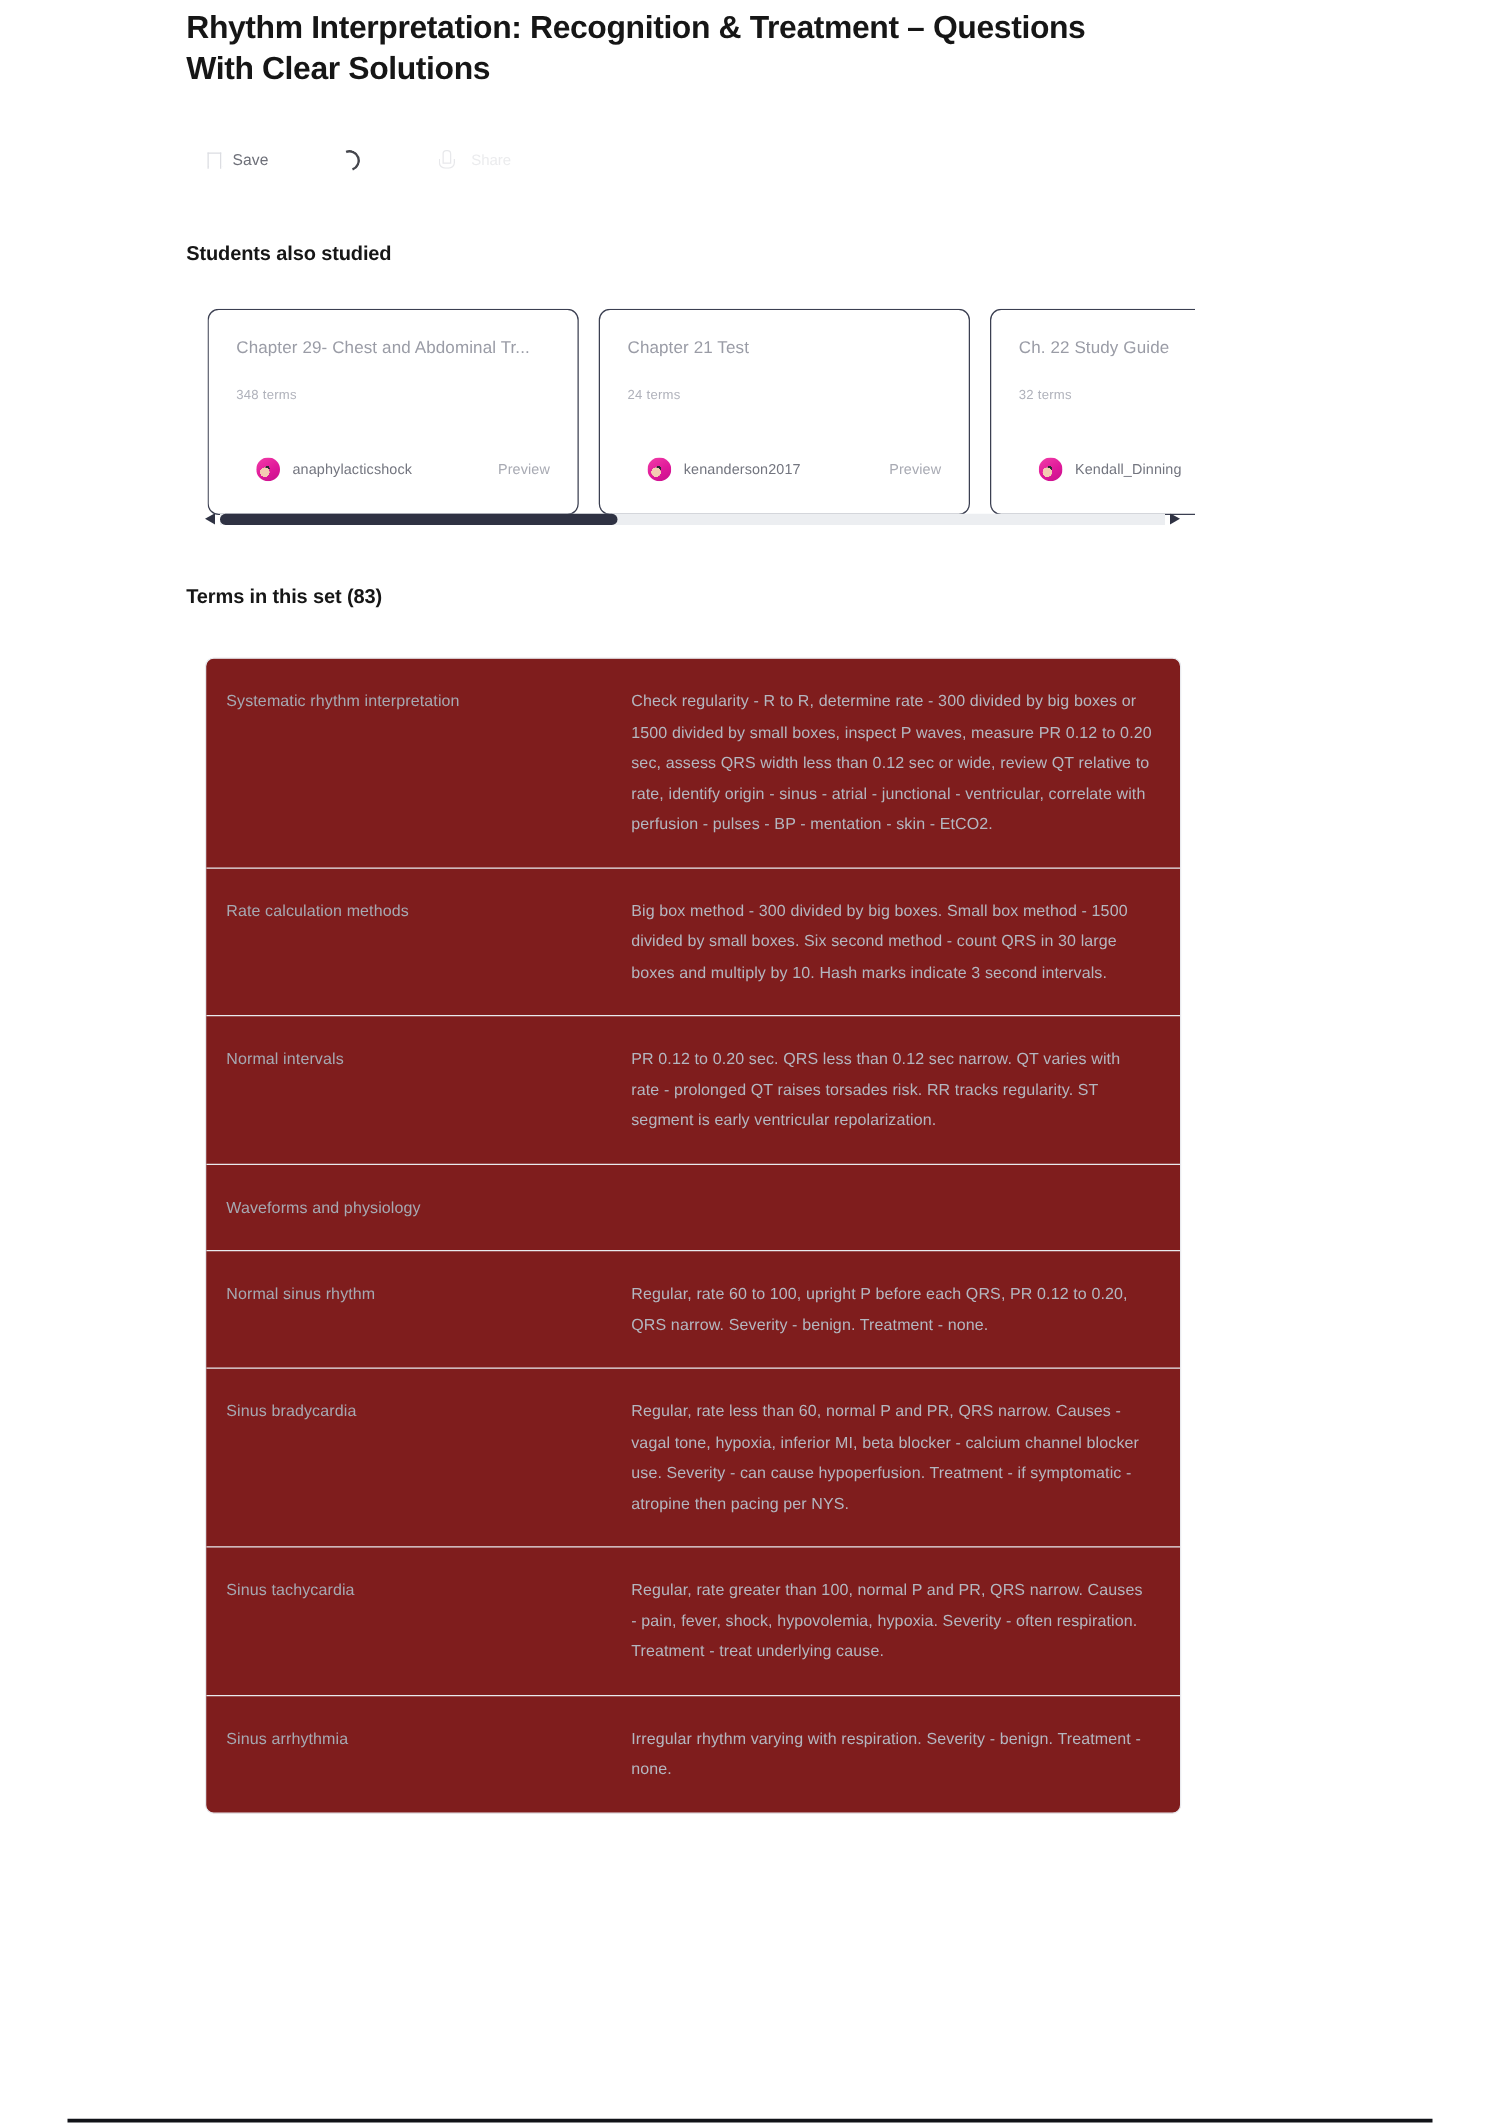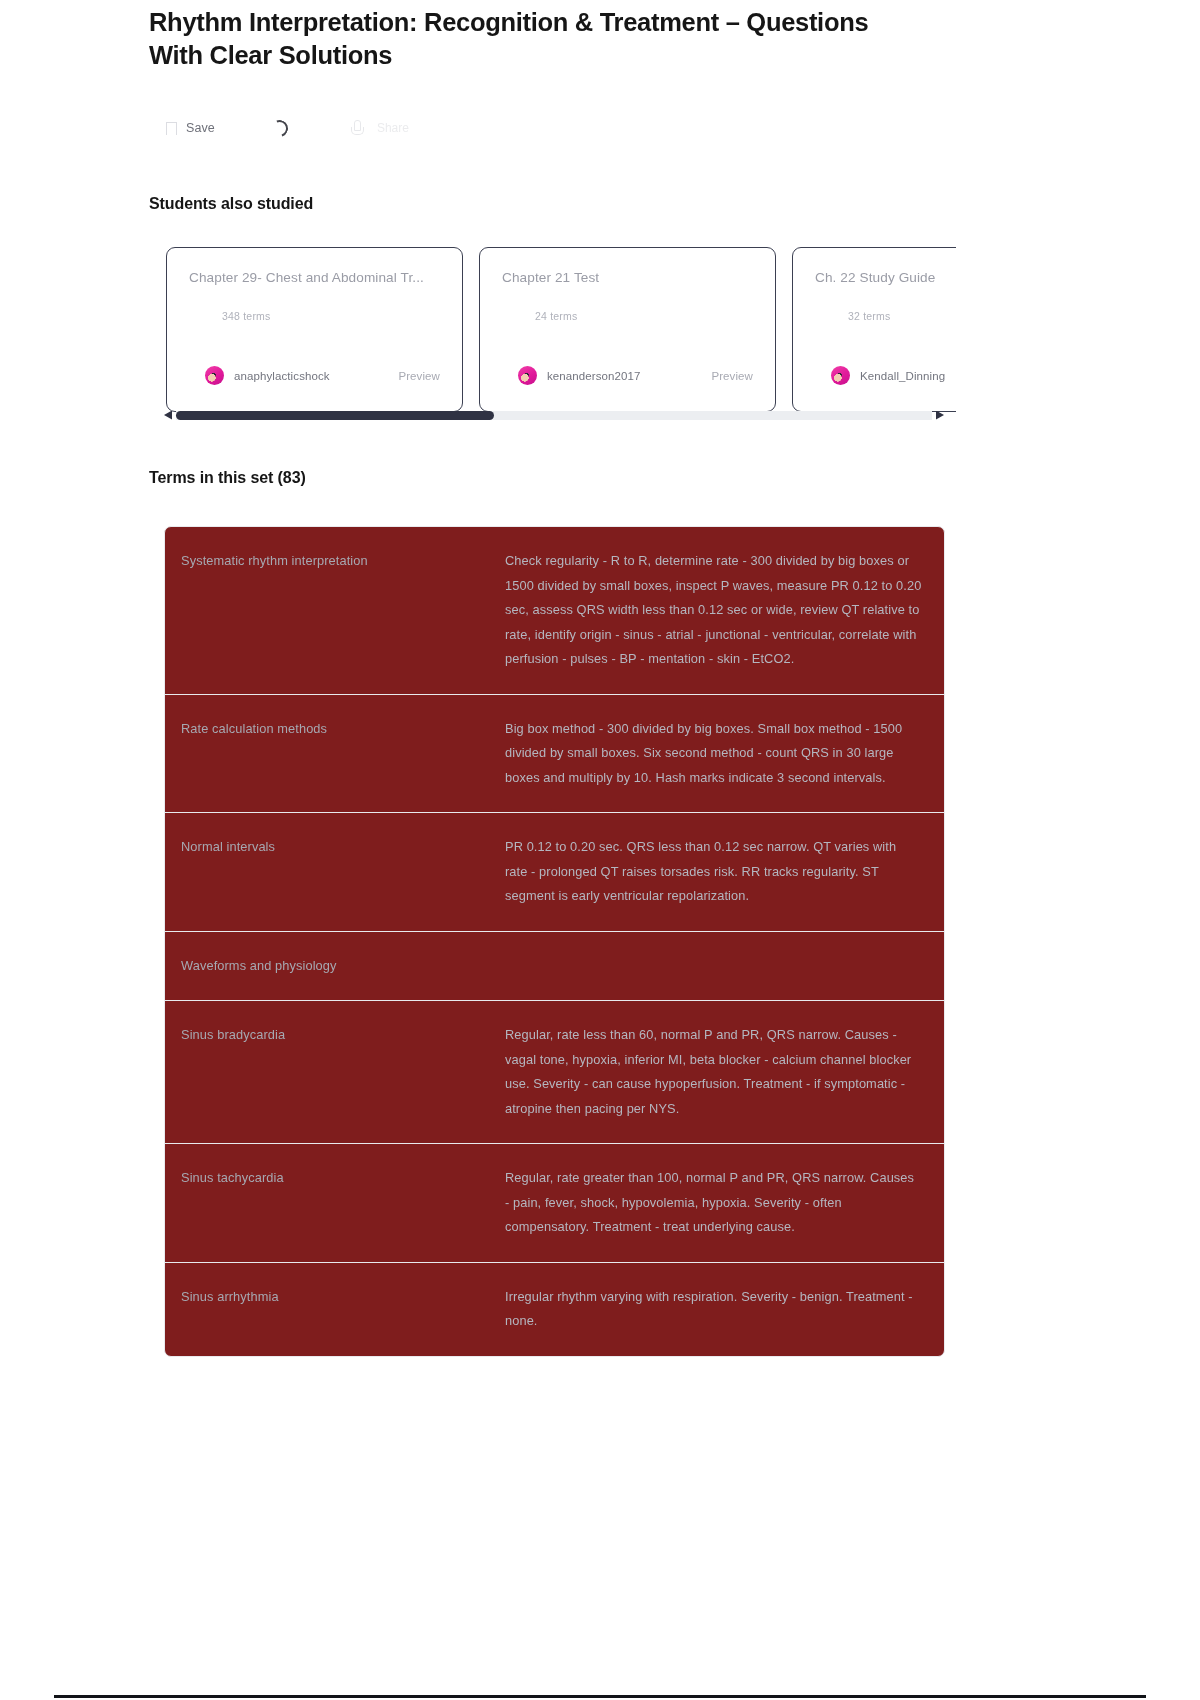--- a/index.html
+++ b/index.html
@@ -157,21 +157,20 @@
     overflow: hidden;
     text-overflow: ellipsis;
   }
   .card-terms {
     position: absolute;
     left: 22px;
     top: 62px;
     font-size: 10.5px;
     color: #b0b2bb;
     letter-spacing: 0.2px;
-    margin-left: 33px;
   }
   .card-footer {
     position: absolute;
     left: 22px;
     right: 22px;
     bottom: 26px;
     display: flex;
     align-items: center;
     padding-left: 16px;
   }
@@ -357,26 +356,30 @@
       <div class="term-def">Big box method - 300 divided by big boxes. Small box method - 1500 divided by small boxes. Six second method - count QRS in 30 large boxes and multiply by 10. Hash marks indicate 3 second intervals.</div>
     </div>
     <div class="term-row">
       <div class="term-name">Normal intervals</div>
       <div class="term-def">PR 0.12 to 0.20 sec. QRS less than 0.12 sec narrow. QT varies with rate - prolonged QT raises torsades risk. RR tracks regularity. ST segment is early ventricular repolarization.</div>
     </div>
     <div class="term-row">
       <div class="term-name">Waveforms and physiology</div>
     </div>
     <div class="term-row">
+      <div class="term-name">Normal sinus rhythm</div>
+      <div class="term-def">Regular, rate 60 to 100, upright P before each QRS, PR 0.12 to 0.20, QRS narrow. Severity - benign. Treatment - none.</div>
+    </div>
+    <div class="term-row">
       <div class="term-name">Sinus bradycardia</div>
       <div class="term-def">Regular, rate less than 60, normal P and PR, QRS narrow. Causes - vagal tone, hypoxia, inferior MI, beta blocker - calcium channel blocker use. Severity - can cause hypoperfusion. Treatment - if symptomatic - atropine then pacing per NYS.</div>
     </div>
     <div class="term-row">
       <div class="term-name">Sinus tachycardia</div>
-      <div class="term-def">Regular, rate greater than 100, normal P and PR, QRS narrow. Causes - pain, fever, shock, hypovolemia, hypoxia. Severity - often compensatory. Treatment - treat underlying cause.</div>
+      <div class="term-def">Regular, rate greater than 100, normal P and PR, QRS narrow. Causes - pain, fever, shock, hypovolemia, hypoxia. Severity - often respiration. Treatment - treat underlying cause.</div>
     </div>
     <div class="term-row">
       <div class="term-name">Sinus arrhythmia</div>
       <div class="term-def">Irregular rhythm varying with respiration. Severity - benign. Treatment - none.</div>
     </div>
   </div>
 
   <div class="bottom-rule"></div>
 
 </div>

